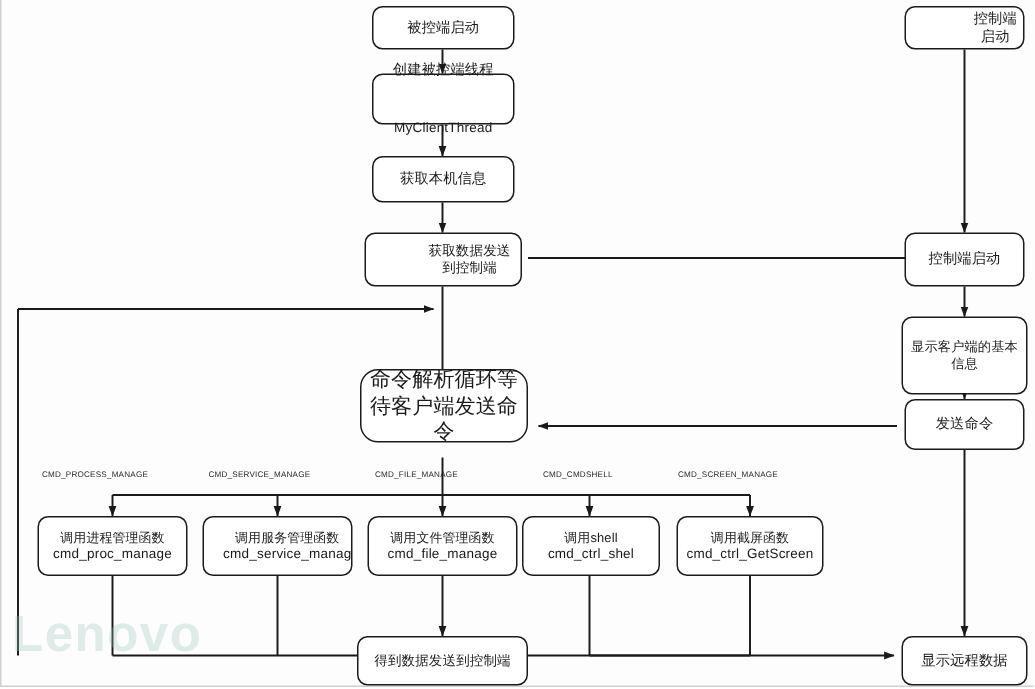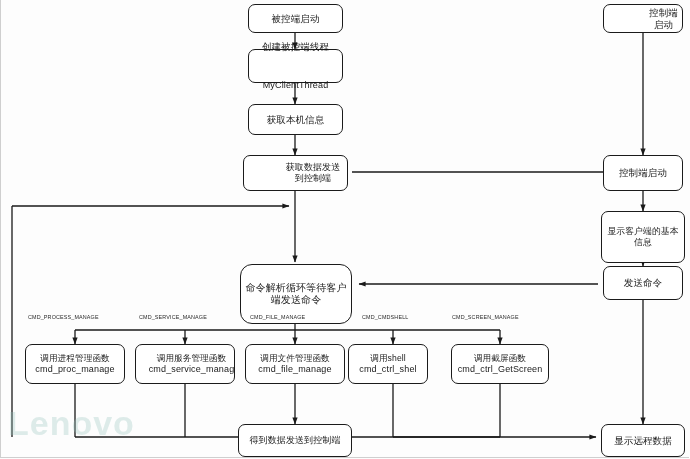--- a/index.html
+++ b/index.html
@@ -144,40 +144,40 @@
   </div>
 
   <div class="node" style="left:248px; top:104px; width:95px; height:31px;">
     <span>获取本机信息</span>
   </div>
 
   <div class="node" style="left:243px; top:155px; width:105px; height:36px; font-size:9px;padding-left:38px;">
     <span>获取数据发送到控制端</span>
   </div>
 
-  <div class="node" style="left:240px; top:264px; width:112px; height:60px; font-size:10px; border-radius:12px;">
+  <div class="node" style="left:240px; top:246px; width:112px; height:49px; font-size:14px; border-radius:12px;">
     <span>命令解析循环等待客户端发送命令</span>
   </div>
 
   <div class="node" style="left:25px; top:344px; width:100px; height:40px; font-size:8.6px;">
     <span>调用进程管理函数</span>
     <span class="ln2">cmd_proc_manage</span>
   </div>
 
   <div class="node" style="left:135px; top:344px; width:100px; height:40px; font-size:8.6px;padding-left:16px;">
     <span>调用服务管理函数</span>
     <span class="ln2">cmd_service_manag</span>
   </div>
 
   <div class="node" style="left:245px; top:344px; width:100px; height:40px; font-size:8.6px;">
     <span>调用文件管理函数</span>
     <span class="ln2">cmd_file_manage</span>
   </div>
 
-  <div class="node" style="left:348px; top:344px; width:80px; height:40px; font-size:8.6px;">
+  <div class="node" style="left:348px; top:344px; width:92px; height:40px; font-size:8.6px;">
     <span>调用shell</span>
     <span class="ln2">cmd_ctrl_shel</span>
   </div>
 
   <div class="node" style="left:451px; top:344px; width:98px; height:40px; font-size:8.6px;">
     <span>调用截屏函数</span>
     <span class="ln2">cmd_ctrl_GetScreen</span>
   </div>
 
   <div class="node" style="left:238px; top:424px; width:114px; height:33px; font-size:9px;">

